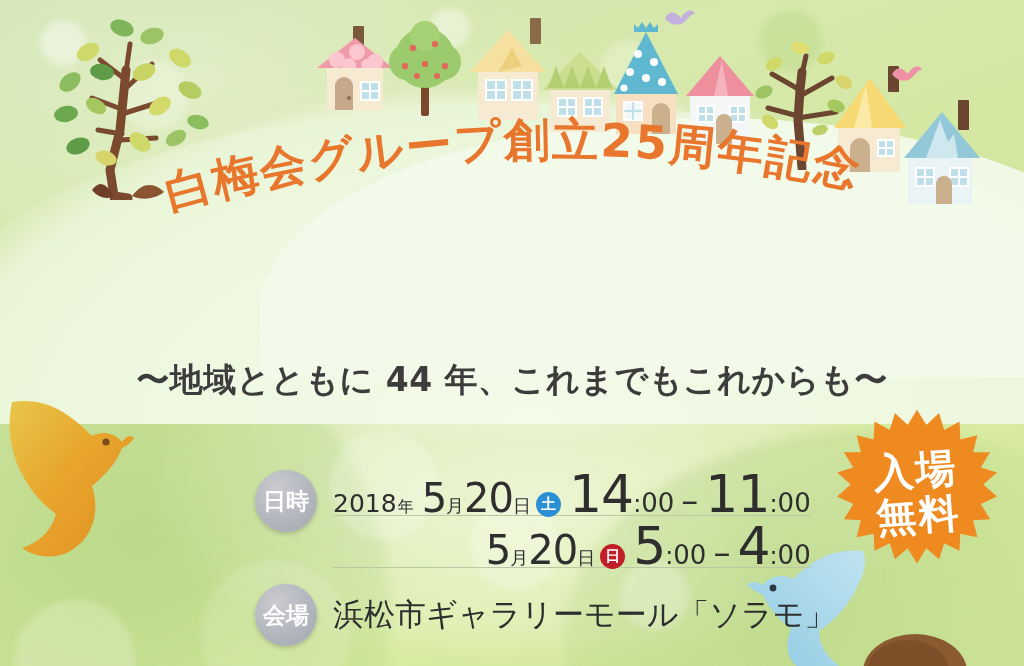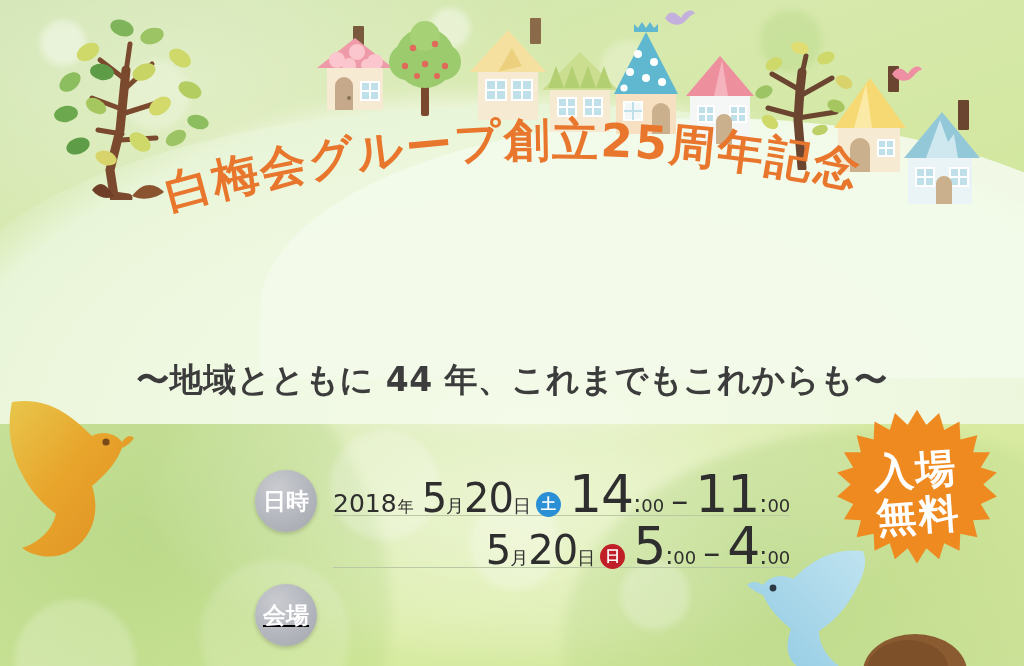--- a/index.html
+++ b/index.html
@@ -141,21 +141,21 @@
   .dow {
     display:inline-flex; align-items:center; justify-content:center;
     width:25px; height:25px; border-radius:50%;
     color:#fff; font-size:15px; font-weight:700;
     margin:0 8px 0 5px; position:relative; top:-3px;
   }
   .dow.sat { background:#2a8fd4; }
   .dow.sun { background:#c01f27; }
   .time-h { font-size:52px; font-weight:500; letter-spacing:-1px; }
   .time-c { font-size:24px; font-weight:500; }
-  .time-m { font-size:18px; font-weight:500; }
+  .time-m { font-size:26px; font-weight:500; }
   .dash   { font-size:34px; font-weight:400; margin:0 7px; }
 
   .venue {
     margin-left:16px;
     font-family:"DejaVu Sans","Liberation Sans",sans-serif;
     font-size:31px; font-weight:500; color:#2e2e2e;
     white-space:nowrap;
   }
 
   
@@ -459,22 +459,23 @@
           <span class="time-c">:</span>
           <span class="time-m">00</span>
           <span class="dash">–</span>
           <span class="time-h">4</span>
           <span class="time-c">:</span>
           <span class="time-m">00</span>
         </div>
       </div>
     </div>
 
-    <div class="row" style="margin-top:16px;text-decoration:underline;">
+    <div class="row" style="margin-top:16px;">
       <div class="badge">会場</div>
+      <div class="venue">浜松市ギャラリーモール「ソラモ」</div>
     </div>
   </div>
 
   <div class="burst">
     <svg viewBox="0 0 200 200">
       <polygon fill="#ef8a21" points="
         100,2 111,20 126,6 132,26 150,16 151,37 171,32 166,52 186,52 175,70 194,76 178,90
         194,104 175,113 186,131 166,132 171,152 151,148 150,168 132,159 126,178 111,165
         100,183 89,165 74,178 68,159 50,168 49,148 29,152 34,132 14,131 25,113 6,104
         22,90 6,76 25,70 14,52 34,52 29,32 49,37 50,16 68,26 74,6 89,20"></polygon>

